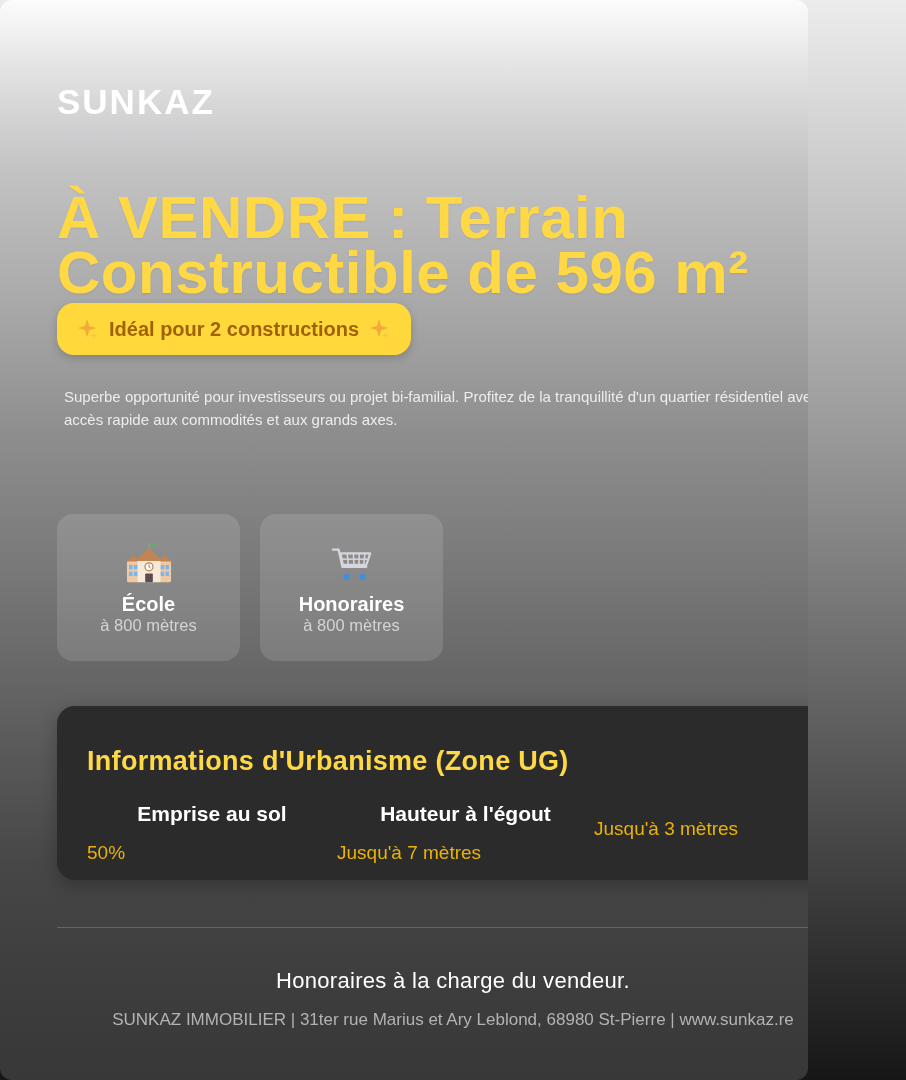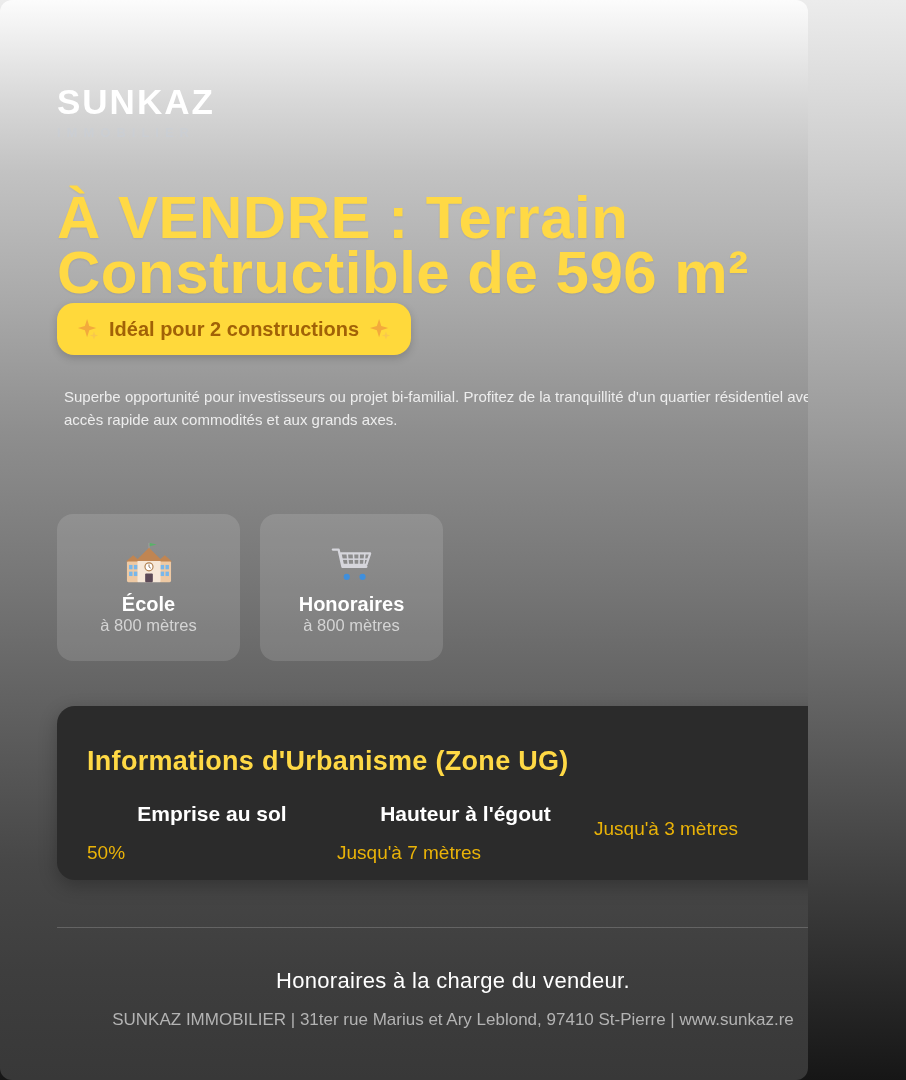--- a/index.html
+++ b/index.html
@@ -153,15 +153,15 @@
         <div class="u-value">Jusqu'à 7 mètres</div>
       </div>
       <div>
         <div class="u-value">Jusqu'à 3 mètres</div>
       </div>
     </div>
   </div>
 
   <div class="divider"></div>
   <div class="fees">Honoraires à la charge du vendeur.</div>
-  <div class="contact">SUNKAZ IMMOBILIER | 31ter rue Marius et Ary Leblond, 97410 St-Pierre | www.sunkaz.re</div>
+  <div class="contact">SUNKAZ IMMOBILIER | 31ter rue Marius et Ary Leblond, 68980 St-Pierre | www.sunkaz.re</div>
 
 </div>
 
 </body></html>

